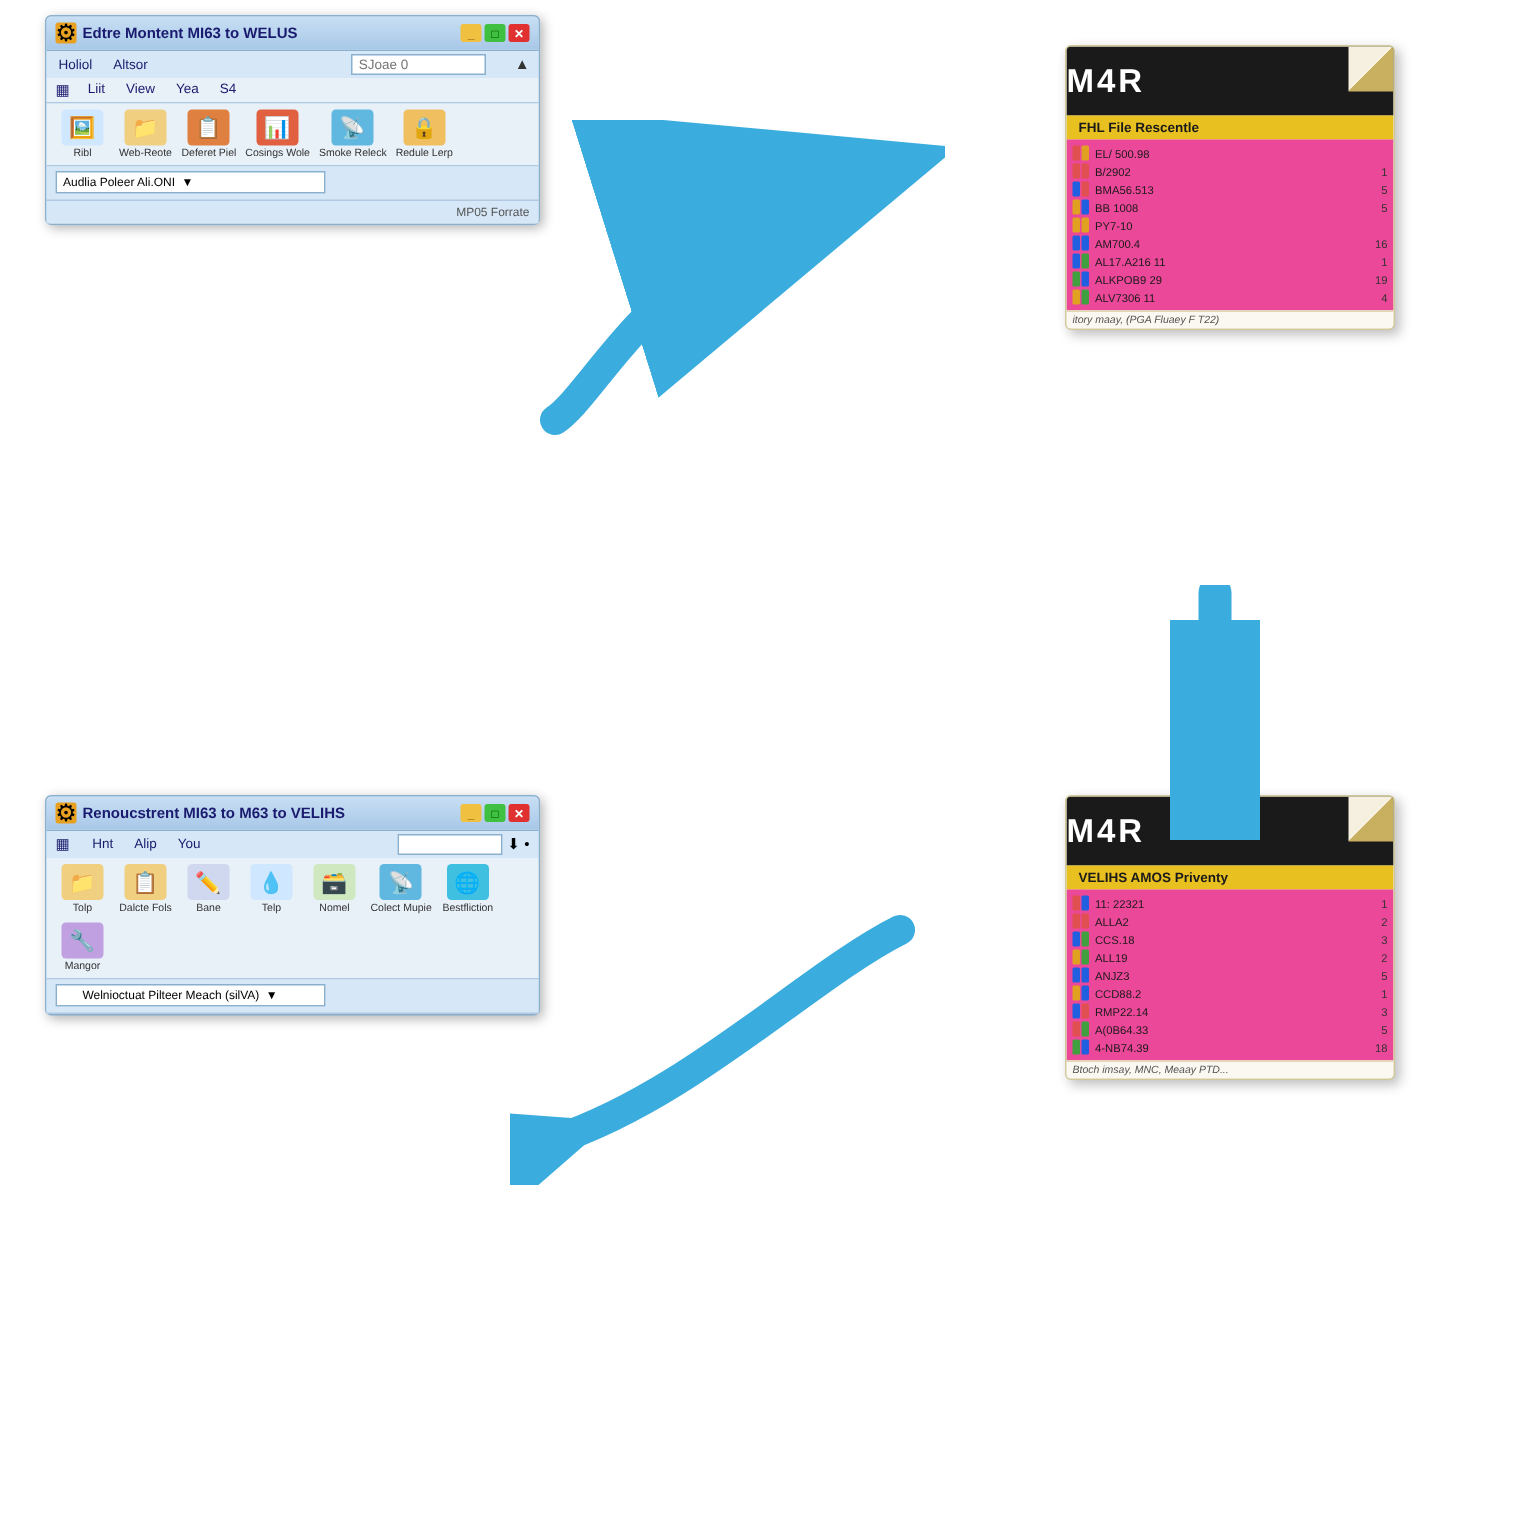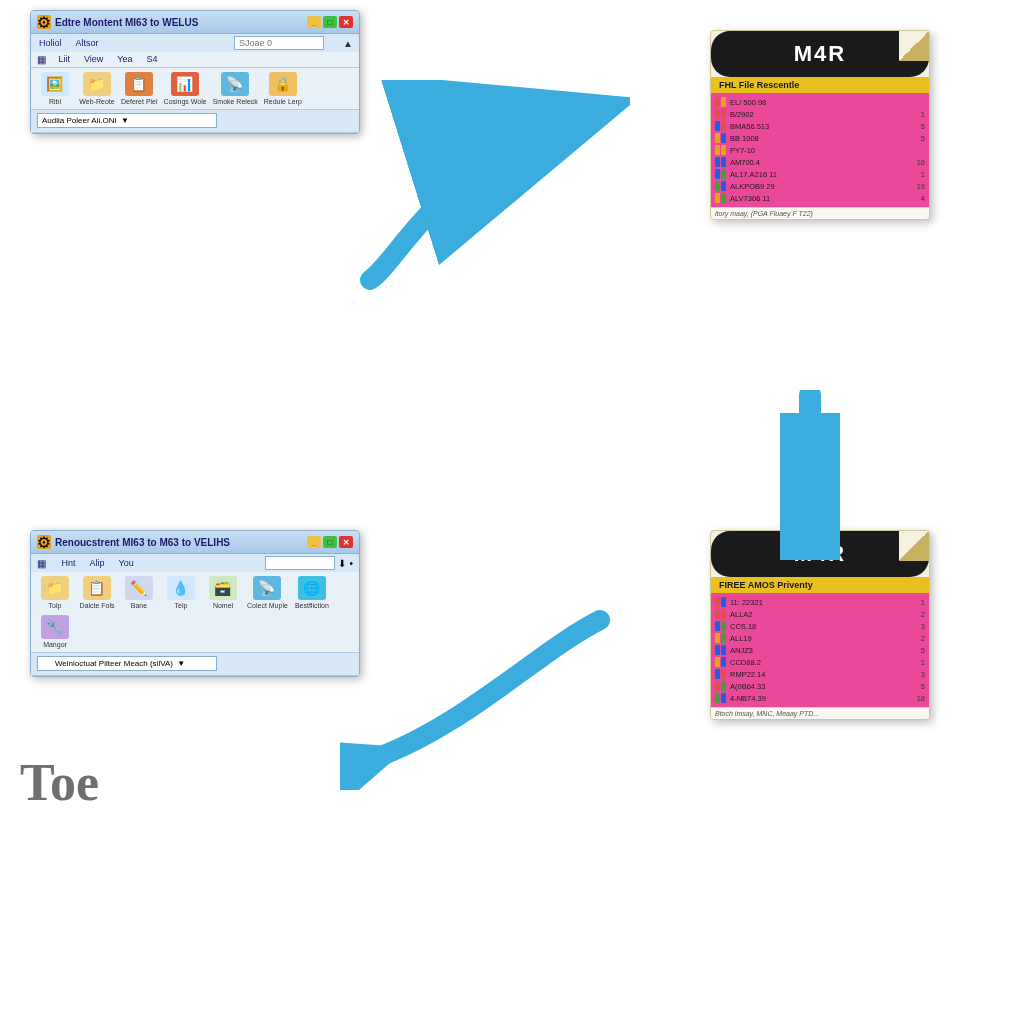--- a/index.html
+++ b/index.html
@@ -186,24 +186,23 @@
       height: 30px;
       background: linear-gradient(135deg, #f5f0e0 50%, #c8b060 50%);
       z-index: 1;
     }
 
     .doc-badge {
       background: #1a1a1a;
       color: #ffffff;
       font-size: 22px;
       font-weight: bold;
-      text-align: center;
+      text-align: left;
       padding: 10px 0;
       letter-spacing: 2px;
-      border-radius: 19px;
     }
 
     .doc-list-header {
       background: #e8c020;
       padding: 3px 8px;
       font-size: 9px;
       font-weight: bold;
       color: #1a1a1a;
     }
 
@@ -390,20 +389,23 @@
       </div>
     </div>
     <div class="win-toolbar-row2">
       <div style="display:flex;">
         <div class="win-dropdown">
           <span>Audlia Poleer Ali.ONI</span>
           <span class="win-dropdown-arrow">▼</span>
         </div>
       </div>
     </div>
+    <div class="win-footer">
+      <span>MP05 Forrate</span>
+    </div>
   </div>
 
   <div class="win-window window-bottom">
     <div class="win-titlebar">
       <div class="win-titlebar-left">
         <div class="win-title-icon" style="background:#e8a020;">⚙</div>
         <span class="win-title-text">Renoucstrent MI63 to M63 to VELIHS</span>
       </div>
       <div class="win-controls">
         <div class="win-ctrl win-ctrl-min">_</div>
@@ -543,21 +545,21 @@
           </div>
         <span class="doc-row-name">ALV7306 11</span>
         <span class="doc-row-val">4</span>
       </div>
     </div>
     <div class="doc-footer-note">itory maay, (PGA Fluaey F T22)</div>
   </div>
 
   <div class="doc-card doc-bottom-right">
     <div class="doc-badge">M4R</div>
-    <div class="doc-list-header">FIREE AMOS Priventy</div>
+    <div class="doc-list-header">VELIHS AMOS Priventy</div>
     <div class="doc-list-body">
       <div class="doc-list-row">
         <div class="doc-row-icon">
             <div class="icon-sq" style="background:#e05050;"></div>
             <div class="icon-sq" style="background:#2060e0;"></div>
           </div>
         <span class="doc-row-name">11: 22321</span>
         <span class="doc-row-val">1</span>
       </div>
       <div class="doc-list-row">
@@ -648,15 +650,14 @@
 
   <svg class="arrow-svg arrow-bottom" viewBox="0 0 290 200" xmlns="http://www.w3.org/2000/svg">
     <defs>
       <marker id="arrowhead-left" markerWidth="12" markerHeight="10" refX="2" refY="5" orient="auto">
         <polygon points="12 0, 0 5, 12 10" fill="#3aacde"></polygon>
       </marker>
     </defs>
     <path d="M 260 30 C 200 60, 120 140, 30 170" stroke="#3aacde" stroke-width="20" fill="none" stroke-linecap="round" marker-end="url(#arrowhead-left)"></path>
   </svg>
 
-  <div style="position:absolute;top:753px;left:20px;font-size:52px;font-weight:bold;color:#333;font-family:serif;opacity:0.7;">Toe</div>
 
 </div>
 
 </body></html>

